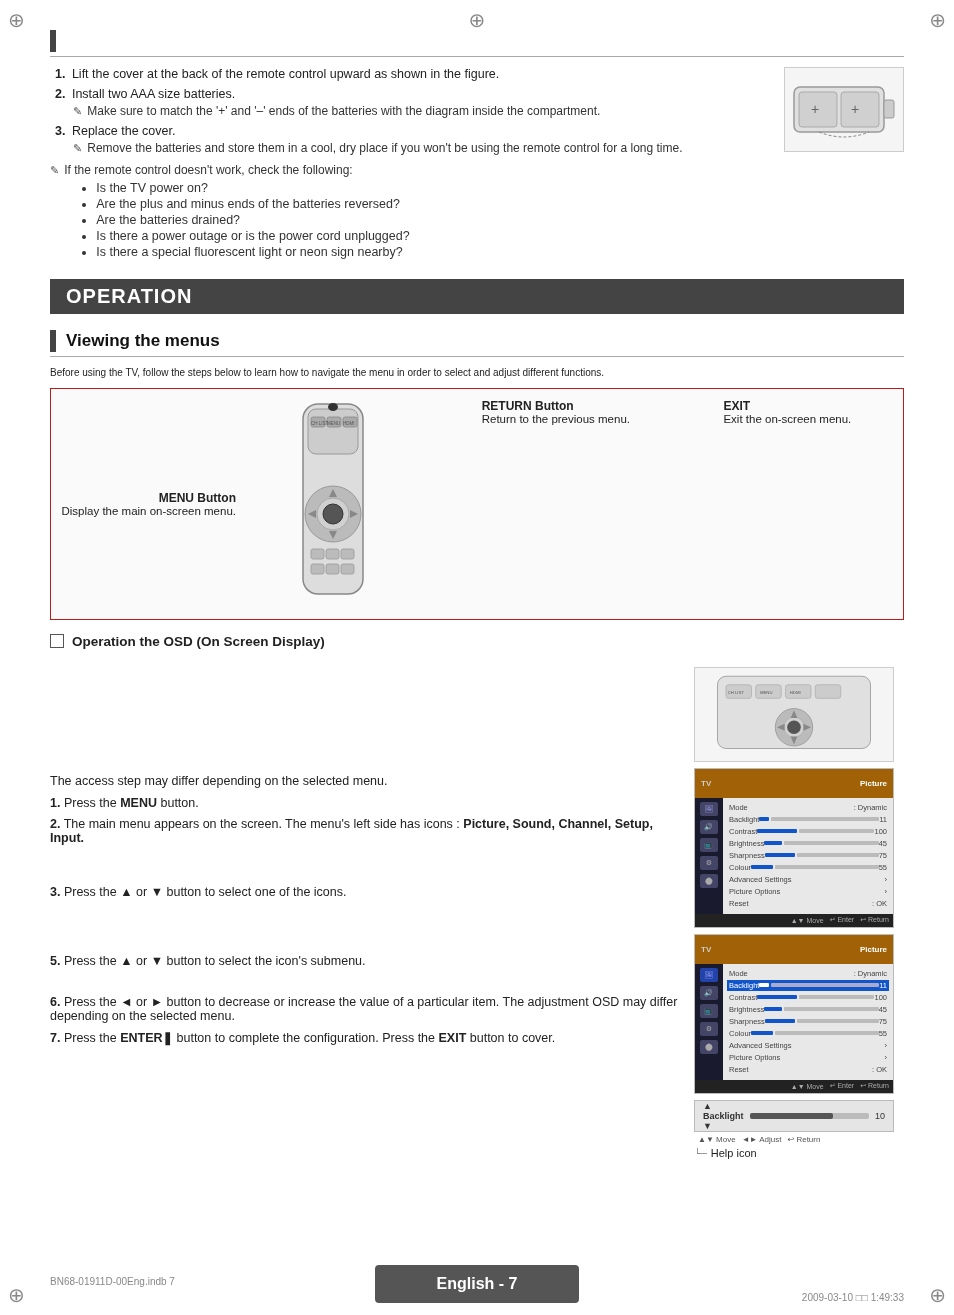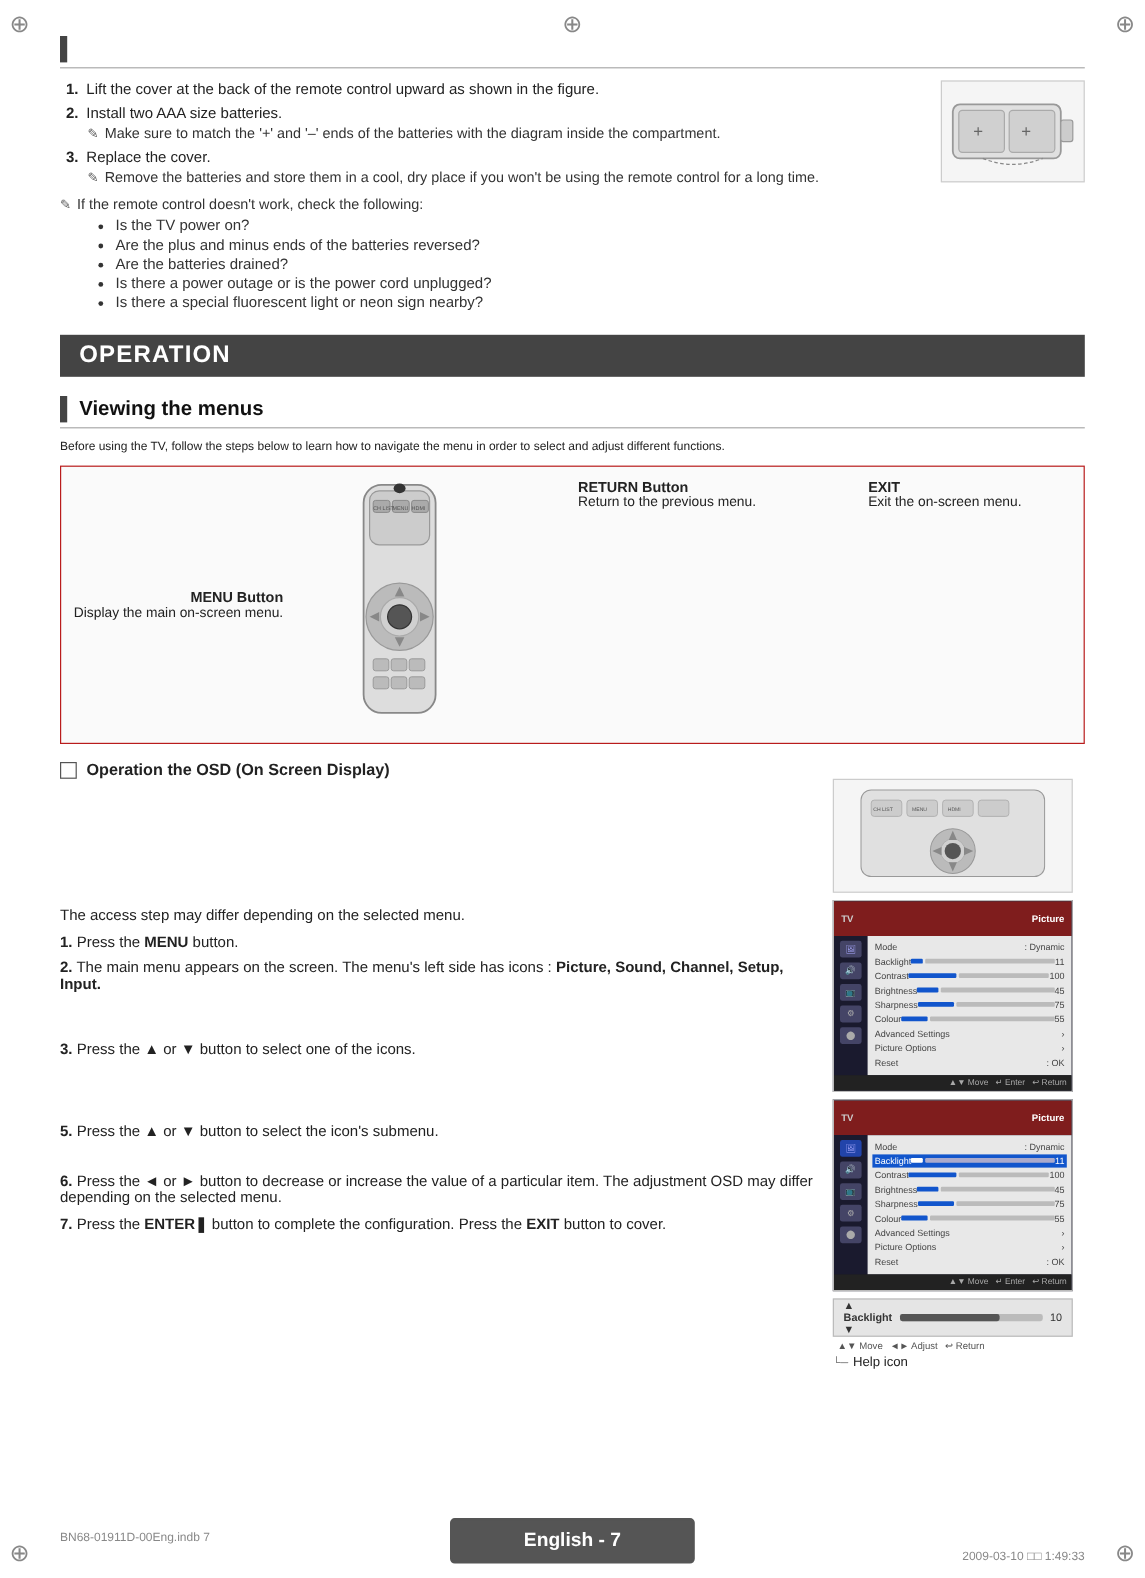--- a/index.html
+++ b/index.html
@@ -117,22 +117,22 @@
       font-size: 10px;
       margin-bottom: 10px;
     }
 
     
     .osd-section {
       margin-top: 10px;
     }
     .osd-header {
       display: flex;
-      align-items: center;
-      margin-bottom: 0;
+      align-items: flex-start;
+      margin-bottom: 18px;
     }
     .checkbox-icon {
       width: 14px;
       height: 14px;
       border: 1px solid #555;
       margin-right: 8px;
       flex-shrink: 0;
       position: relative;
     }
     .osd-title {
@@ -150,21 +150,21 @@
       border: 1px solid #bbb;
       background: #1a1a2e;
       position: relative;
       overflow: hidden;
       display: flex;
       flex-direction: column;
     }
 
     
     .tv-screen-top {
-      background: #7f1d1d;
+      background: #a16207;
       height: 30px;
       display: flex;
       align-items: center;
       justify-content: space-between;
       padding: 0 6px;
       font-size: 8px;
       color: #ccc;
     }
     .tv-menu-area {
       display: flex;

